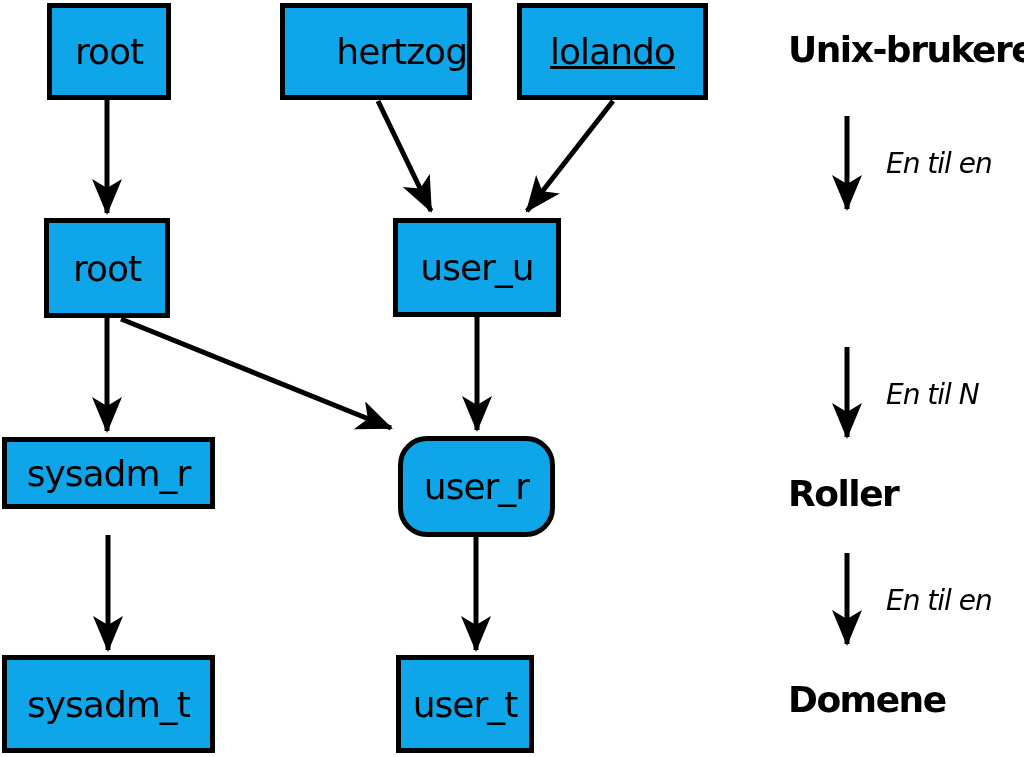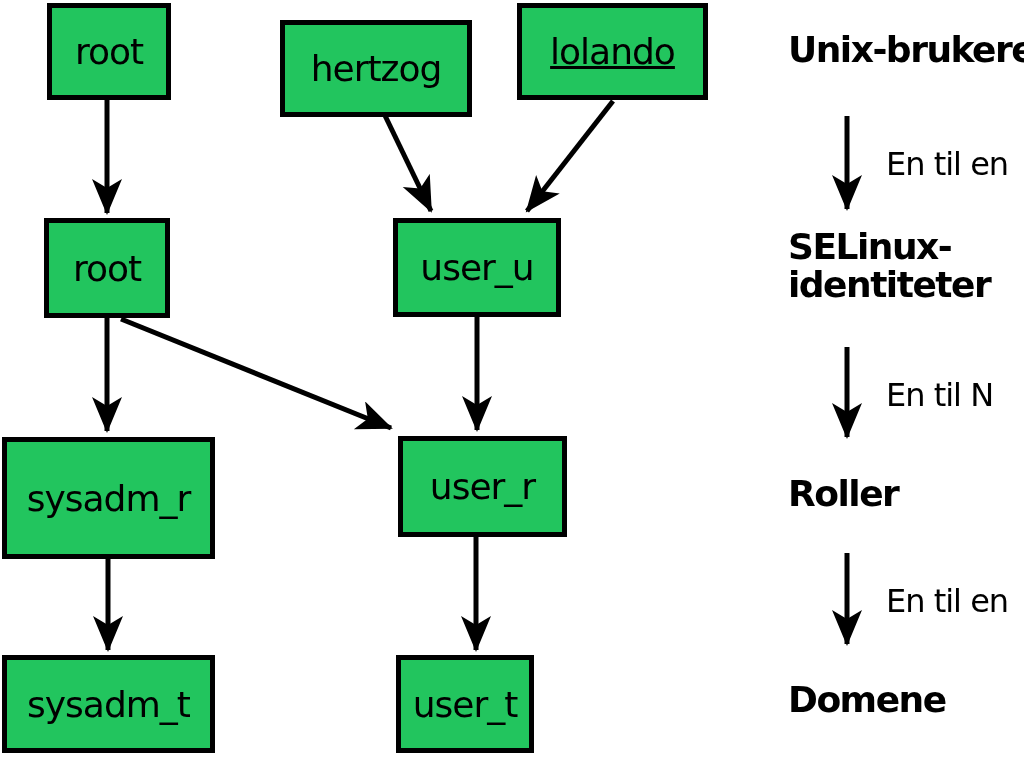--- a/index.html
+++ b/index.html
@@ -24,43 +24,44 @@
     height: 757px;
   }
   .edge {
     stroke: #000000;
     stroke-width: 5;
     fill: none;
   }
   .node {
     position: absolute;
     box-sizing: border-box;
-    background: #22c55e;
+    background: #0ea5e9;
     border: 5px solid #000000;
     display: flex;
     align-items: center;
     justify-content: center;
     font-size: 36px;
     letter-spacing: -1px;
     white-space: nowrap;
   }
   .level-label {
     position: absolute;
     font-weight: bold;
     font-size: 36px;
     line-height: 38px;
     letter-spacing: -1.5px;
     white-space: nowrap;
   }
   .arrow-label {
     position: absolute;
-    font-size: 32px;
+    font-size: 28px;
     line-height: 36px;
     letter-spacing: -1px;
     white-space: nowrap;
+    font-style: italic;
   }
 </style>
 </head>
 <body>
 
 <div class="stage">
 
   <svg class="edges-layer" width="1024" height="757" viewBox="0 0 1024 757" xmlns="http://www.w3.org/2000/svg">
     <defs>
       <marker id="ah" markerUnits="userSpaceOnUse" markerWidth="40" markerHeight="32" refX="34" refY="15" orient="auto">
@@ -76,56 +77,52 @@
     <line class="edge" x1="108" y1="535" x2="108" y2="650" marker-end="url(#ah)"></line>
     <line class="edge" x1="476" y1="537" x2="476" y2="650" marker-end="url(#ah)"></line>
     <line class="edge" x1="847" y1="116" x2="847" y2="209" marker-end="url(#ah)"></line>
     <line class="edge" x1="847" y1="347" x2="847" y2="437" marker-end="url(#ah)"></line>
     <line class="edge" x1="847" y1="553" x2="847" y2="644" marker-end="url(#ah)"></line>
   </svg>
 
   <div class="node" style="left:47px; top:3px; width:124px; height:97px;">
     <span>root</span>
   </div>
-  <div class="node" style="left:280px; top:20px; width:192px; height:97px;">
+  <div class="node" style="left:280px; top:3px; width:192px; height:97px;justify-content:flex-end;">
     <span>hertzog</span>
   </div>
   <div class="node" style="left:517px; top:3px; width:191px; height:97px;text-decoration:underline;">
     <span>lolando</span>
   </div>
 
   <div class="node" style="left:44px; top:218px; width:126px; height:100px;">
     <span>root</span>
   </div>
   <div class="node" style="left:393px; top:218px; width:168px; height:99px;">
     <span>user_u</span>
   </div>
 
-  <div class="node" style="left:2px; top:437px; width:213px; height:122px;">
+  <div class="node" style="left:2px; top:437px; width:213px; height:72px;">
     <span>sysadm_r</span>
   </div>
-  <div class="node" style="left:398px; top:436px; width:169px; height:101px;">
+  <div class="node" style="left:398px; top:436px; width:157px; height:101px;border-radius:29px;">
     <span>user_r</span>
   </div>
 
   <div class="node" style="left:2px; top:655px; width:213px; height:98px;text-align:center;">
     <span>sysadm_t</span>
   </div>
   <div class="node" style="left:396px; top:655px; width:138px; height:98px;">
     <span>user_t</span>
   </div>
 
   <div class="level-label" style="left:788px; top:31px;">Unix-brukere</div>
 
   <div class="arrow-label" style="left:886px; top:146px;">En til en</div>
 
-  <div class="level-label" style="left:788px; top:228px;">
-    <div>SELinux-</div>
-    <div>identiteter</div>
-  </div>
 
   <div class="arrow-label" style="left:886px; top:377px;">En til N</div>
 
   <div class="level-label" style="left:788px; top:475px;">Roller</div>
 
   <div class="arrow-label" style="left:886px; top:583px;">En til en</div>
 
   <div class="level-label" style="left:788px; top:681px;">Domene</div>
 
 </div>

